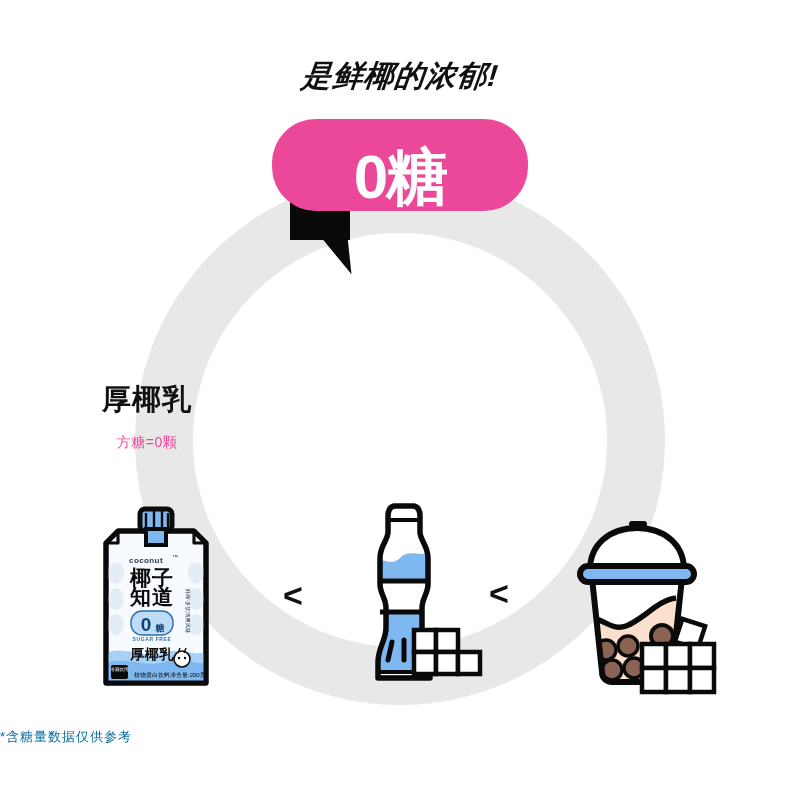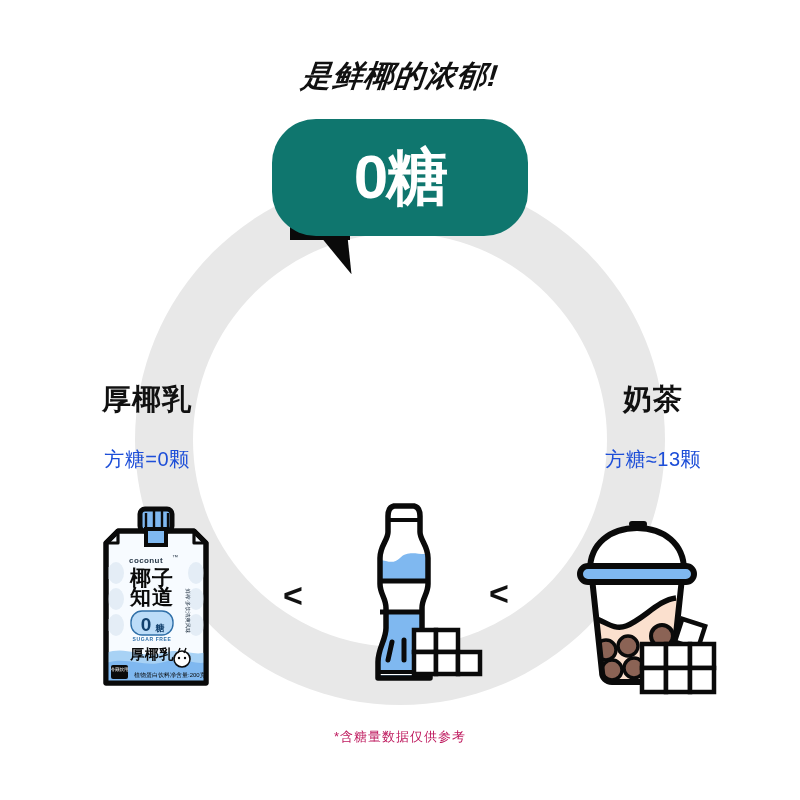--- a/index.html
+++ b/index.html
@@ -38,22 +38,22 @@
     letter-spacing:1px;
     color:#111111;
     font-style:italic;
     transform:skewX(-6deg);
   }
 
   
   .bubble{
     position:absolute;
     left:272px; top:119px;
-    width:256px; height:117px;
-    background:#0f766e;
+    width:256px; height:92px;
+    background:#ec4899;
     border-radius:44px;
   }
   .bubble-label{
     position:absolute;
     left:0;top:0;width:256px;height:116px;
     display:flex;align-items:center;justify-content:center;
     color:#ffffff;
     font-size:62px;
     font-weight:bold;
     letter-spacing:-2px;
@@ -77,44 +77,44 @@
 
   
   .col{position:absolute;top:380px;width:240px;text-align:center;}
   .col.c1{left:27px;}
   .col.c2{left:280px;}
   .col.c3{left:533px;}
   .col-title{
     font-size:29px;font-weight:bold;color:#111111;letter-spacing:1px;
   }
   .col-sub{
-    margin-top:26px;
-    font-size:20px;color:#1d4ed8;letter-spacing:0.5px;
+    margin-top:14px;
+    font-size:14px;color:#ec4899;letter-spacing:0.5px;
   }
 
   
   .lt{
     position:absolute;
     font-size:34px;font-weight:bold;color:#111111;
     line-height:1;
   }
   .lt.a{left:283px;top:578px;}
   .lt.b{left:489px;top:576px;}
 
   
   .carton-wrap{position:absolute;left:94px;top:507px;width:124px;height:186px;text-decoration:underline;}
   .milk-tea-wrap{position:absolute;left:566px;top:514px;width:152px;height:176px;}
   .soda-wrap{position:absolute;left:352px;top:502px;width:128px;height:188px;}
 
   svg{display:block;overflow:visible;}
 
   
   .footnote{
-    position:absolute;left:0;top:728px;width:800px;text-align:center;
-    font-size:13px;color:#be185d;letter-spacing:1px;
+    position:absolute;left:0;top:728px;width:800px;text-align:left;
+    font-size:13px;color:#0369a1;letter-spacing:1px;
   }
 </style>
 </head>
 <body>
 
 <div id="stage">
 
   <div class="ring"></div>
   <div class="ring-inner"></div>
 
@@ -129,24 +129,20 @@
   </div>
 
   <div class="col c1">
     <div class="col-title">厚椰乳</div>
     <div class="col-sub">方糖=0颗</div>
   </div>
 
   <div class="col c2">
   </div>
 
-  <div class="col c3">
-    <div class="col-title">奶茶</div>
-    <div class="col-sub">方糖≈13颗</div>
-  </div>
 
   <div class="lt a">&lt;</div>
   <div class="lt b">&lt;</div>
 
   <div class="carton-wrap">
     <svg width="124" height="186" viewBox="0 0 124 186">
       <defs>
         <clipPath id="cartonClip">
           <path d="M12 36 L24 24 L100 24 L112 36 L112 176 L12 176 Z"></path>
         </clipPath>

